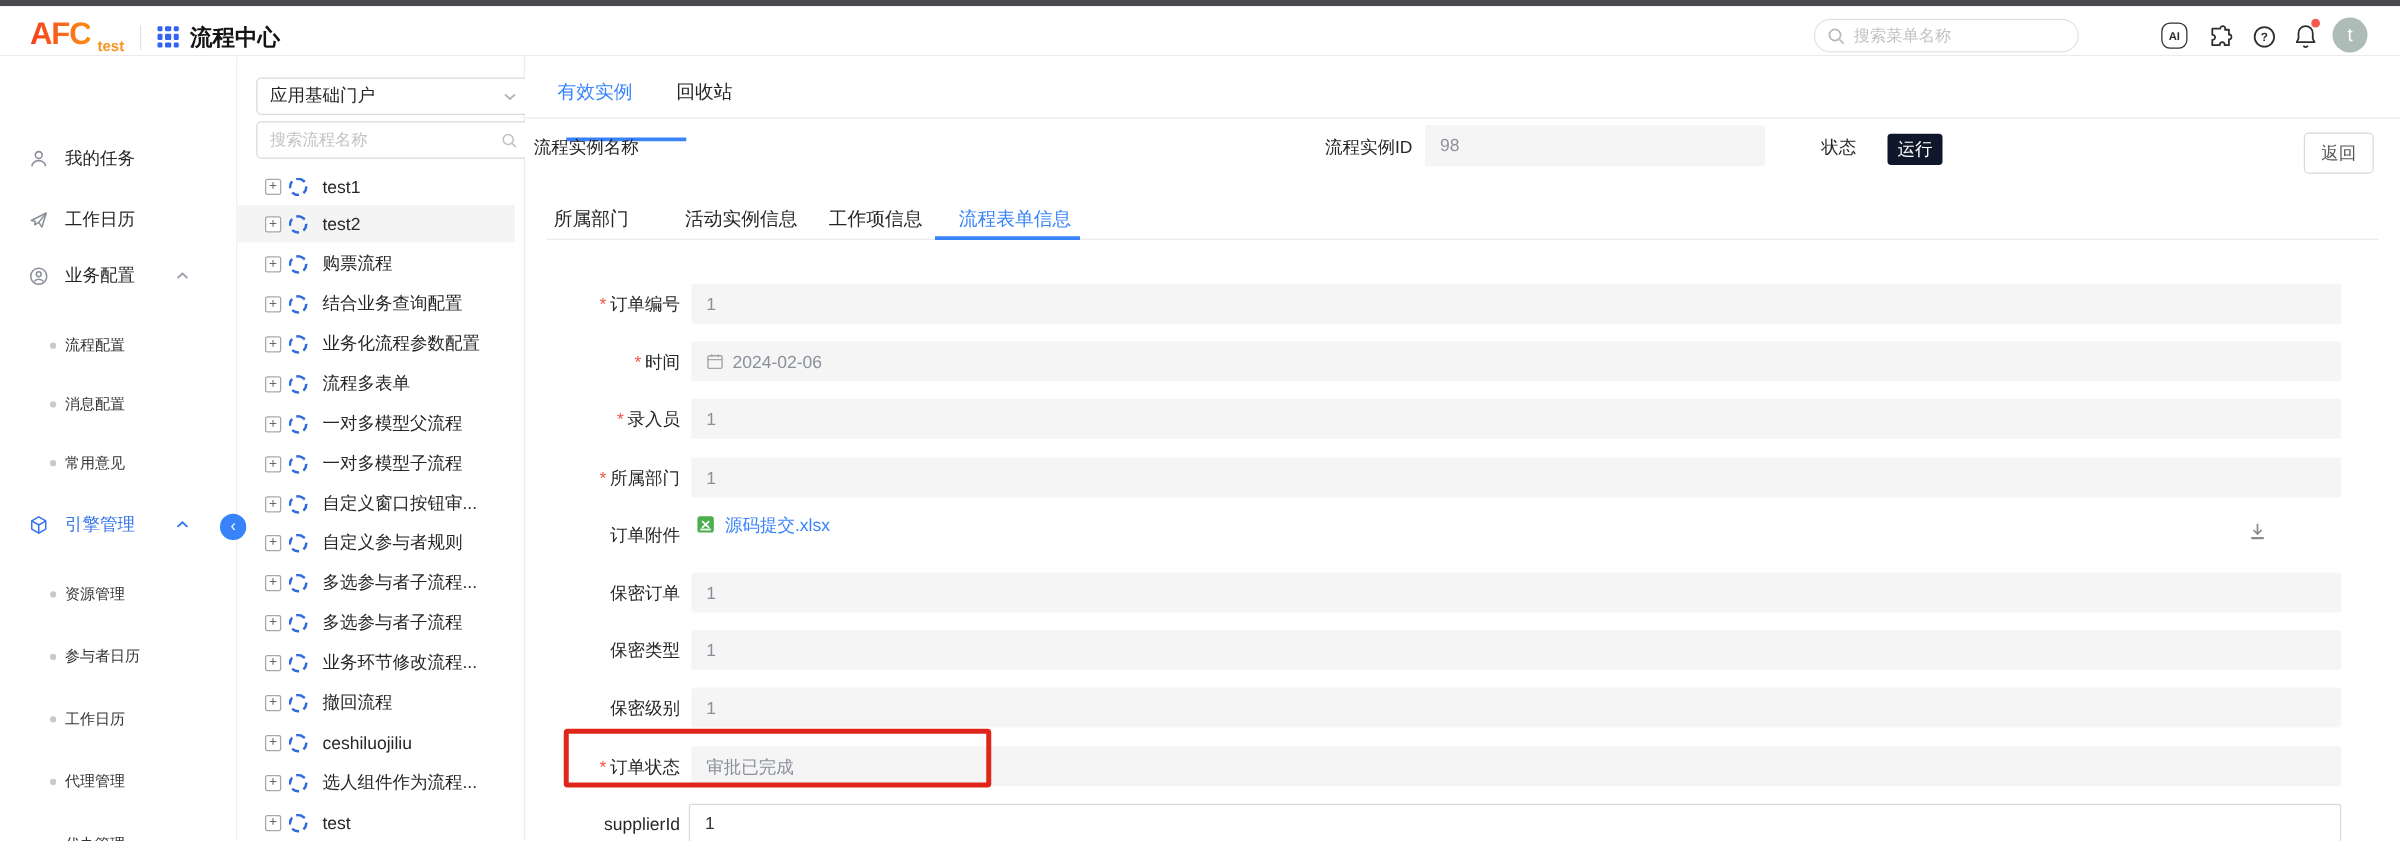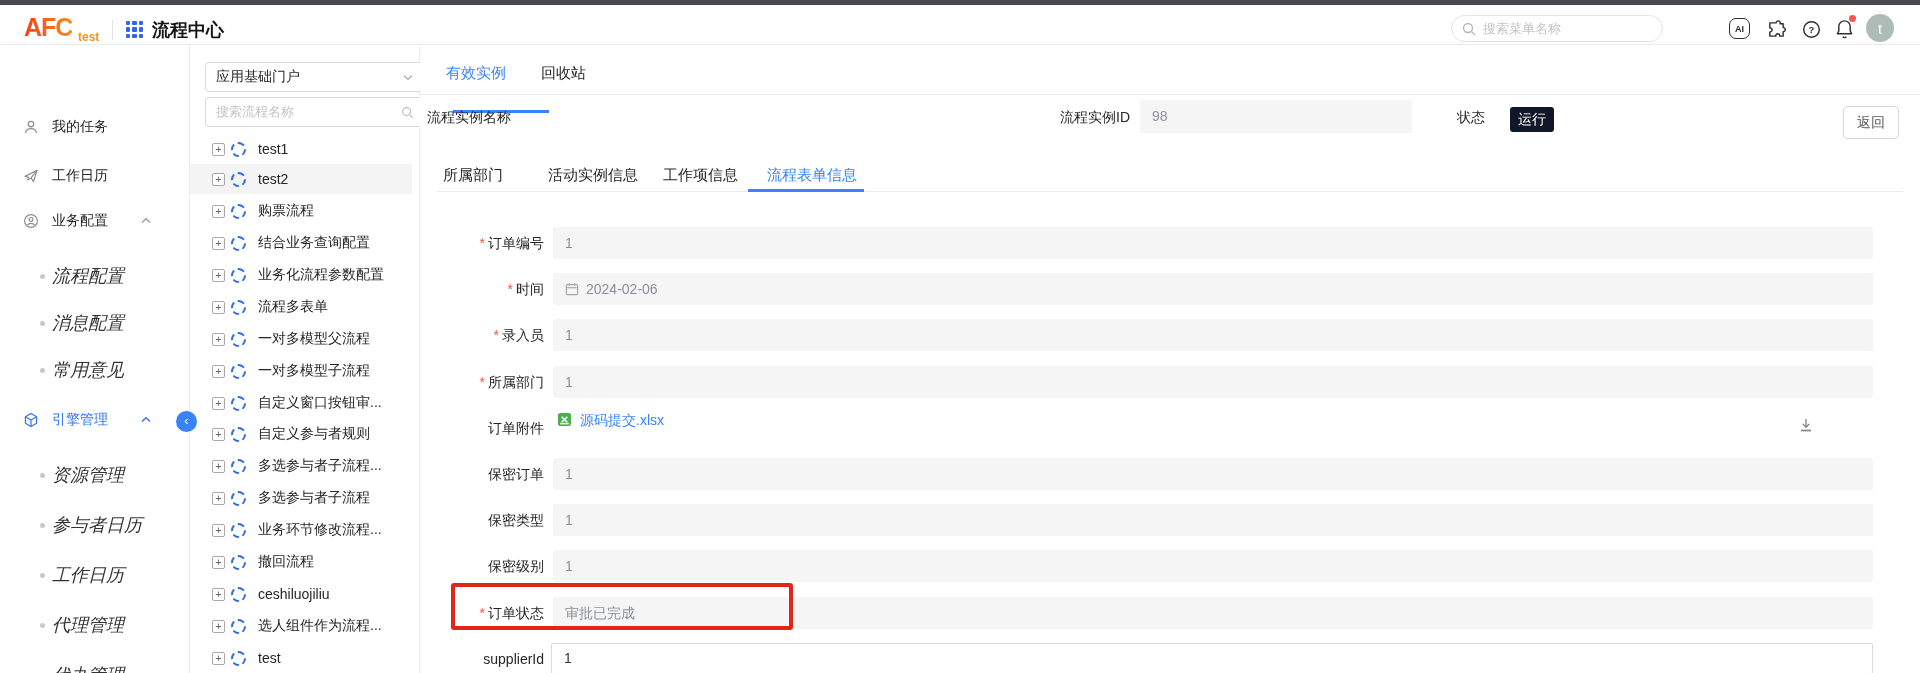--- a/index.html
+++ b/index.html
@@ -31,21 +31,21 @@
 
   
   .sidebar { left:0; top:45px; width:190px; height:628px; background:#fff; border-right:1px solid #ececec; }
   .sb-item { position:absolute; left:0; width:190px; height:24px; display:flex; align-items:center; cursor:pointer; }
   .sb-item .ic { position:absolute; left:23px; width:16px; height:16px; }
   .sb-item .lb { position:absolute; left:52px; font-size:14px; color:#262626;text-align:right; }
   .sb-item .chev { position:absolute; left:140px; width:12px; height:12px; }
   .sb-item.active .lb { color:#3574f0; }
   .sb-sub { position:absolute; left:0; width:190px; height:22px; display:flex; align-items:center; cursor:pointer; }
   .sb-sub .dot { position:absolute; left:40px; width:5px; height:5px; border-radius:50%; background:#c9c9c9; }
-  .sb-sub .lb { position:absolute; left:52px; font-size:18px; color:#333;font-style:italic; }
+  .sb-sub .lb { position:absolute; left:52px; font-size:12px; color:#333; }
   .collapse-btn { left:176px; top:411px; width:21px; height:21px; border-radius:50%; background:#3883fa;
     color:#fff; font-size:13px; line-height:19px; text-align:center; z-index:6; }
 
   
   .tree { left:190px; top:45px; width:230px; height:628px; background:#fff; border-right:1px solid #ececec; }
   .t-select,.t-search { position:absolute; left:15px; width:220px; height:30px; border:1px solid #d9d9d9;
     border-radius:4px; display:flex; align-items:center; padding:0 10px; background:#fff; }
   .t-select { top:17px; font-size:14px; color:#262626; }
   .t-search { top:52px;justify-content:center; }
   .t-search .ph { font-size:13px; color:#c3c3c6; }

